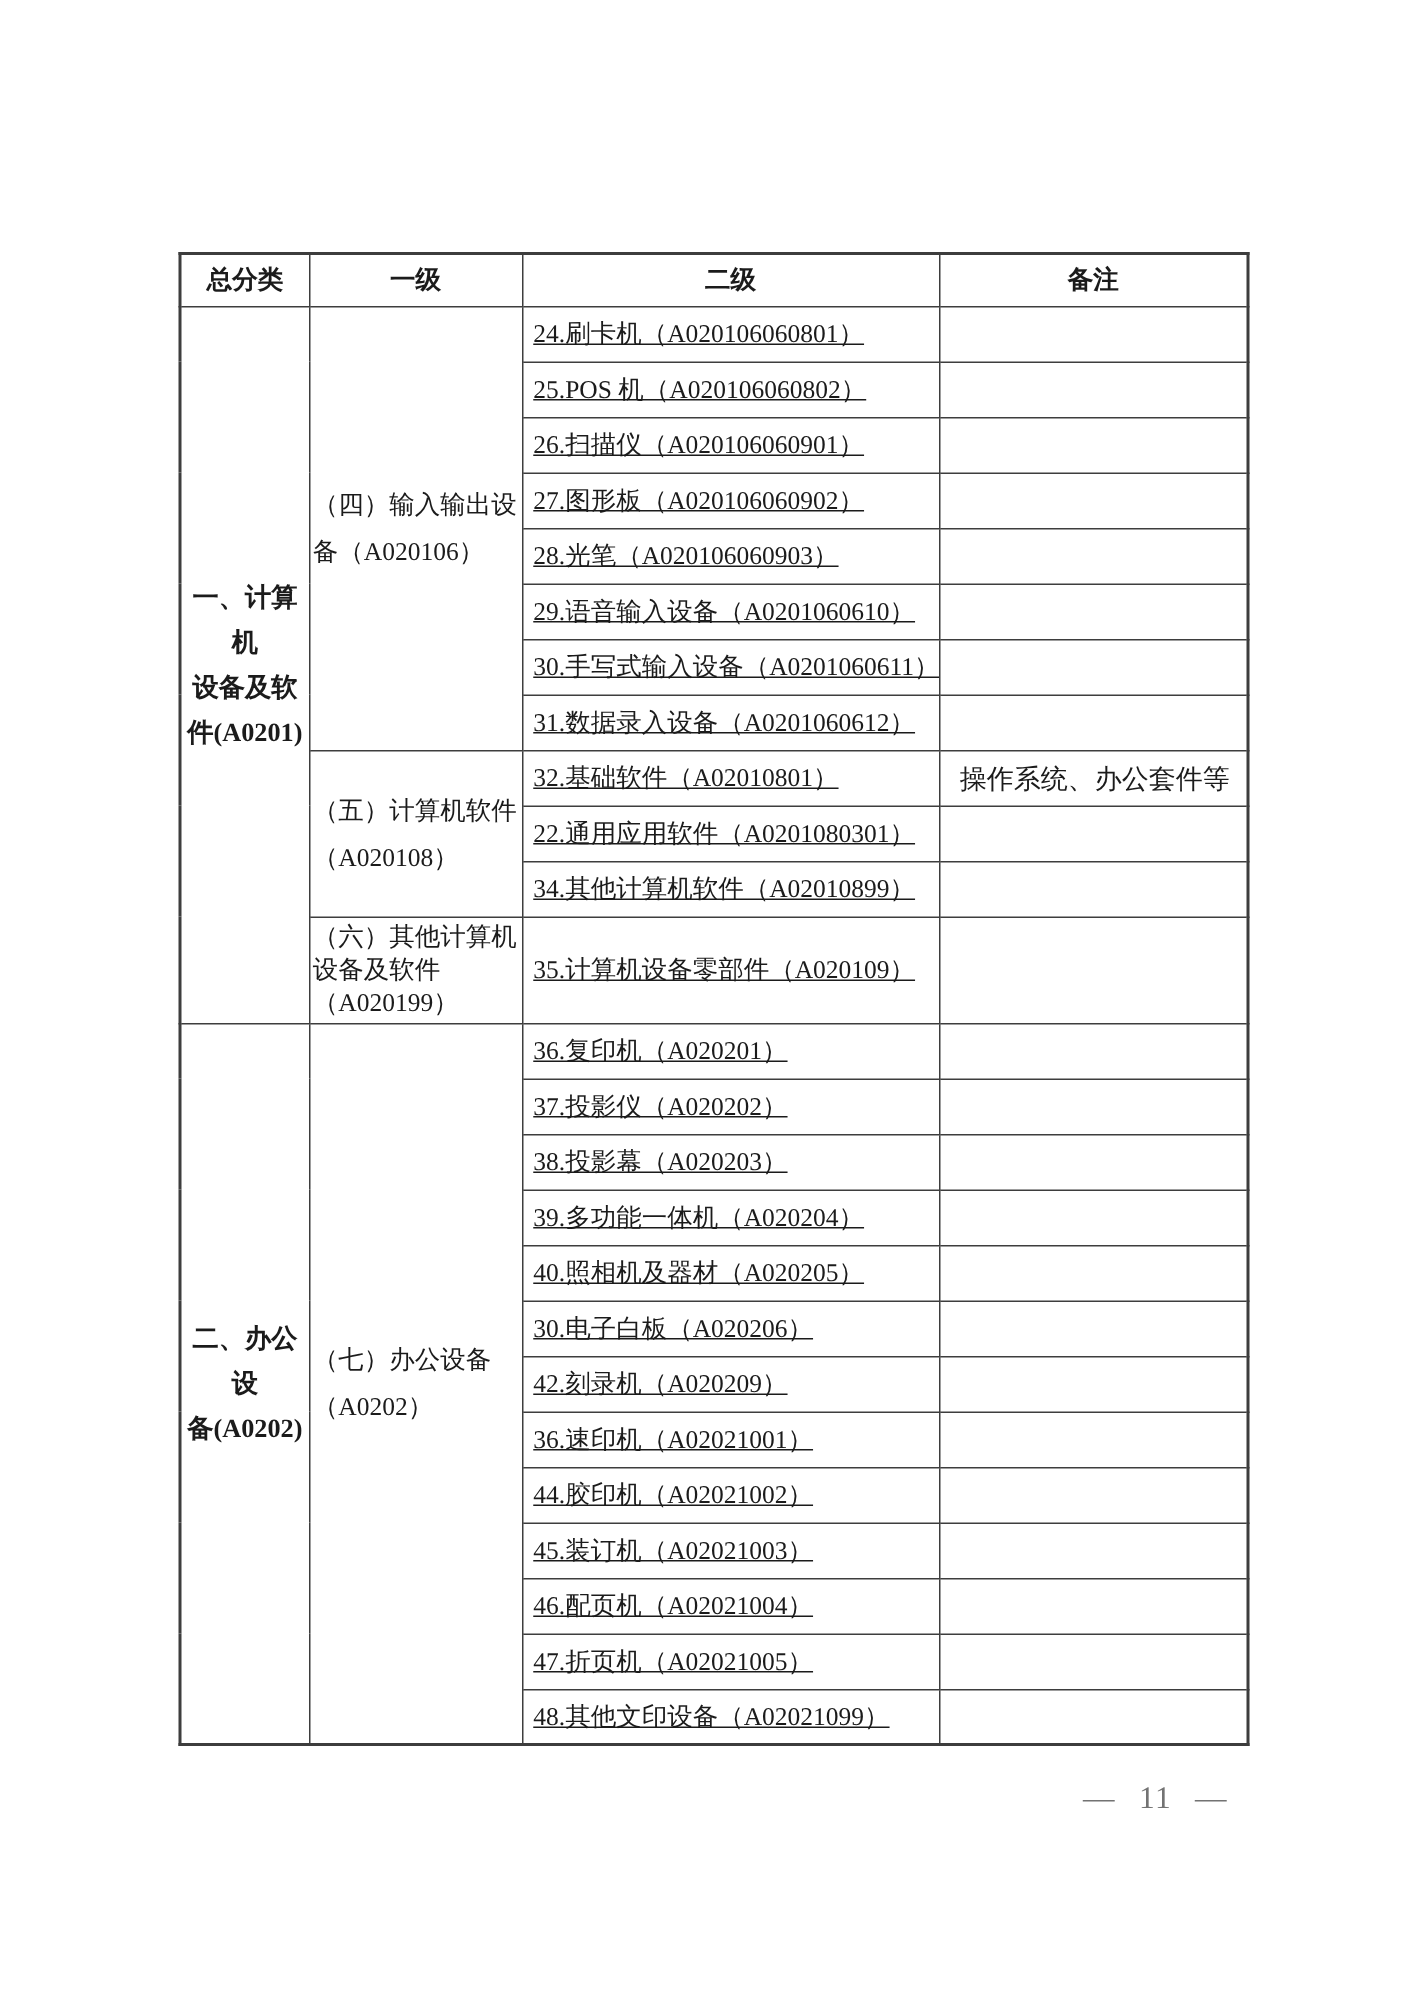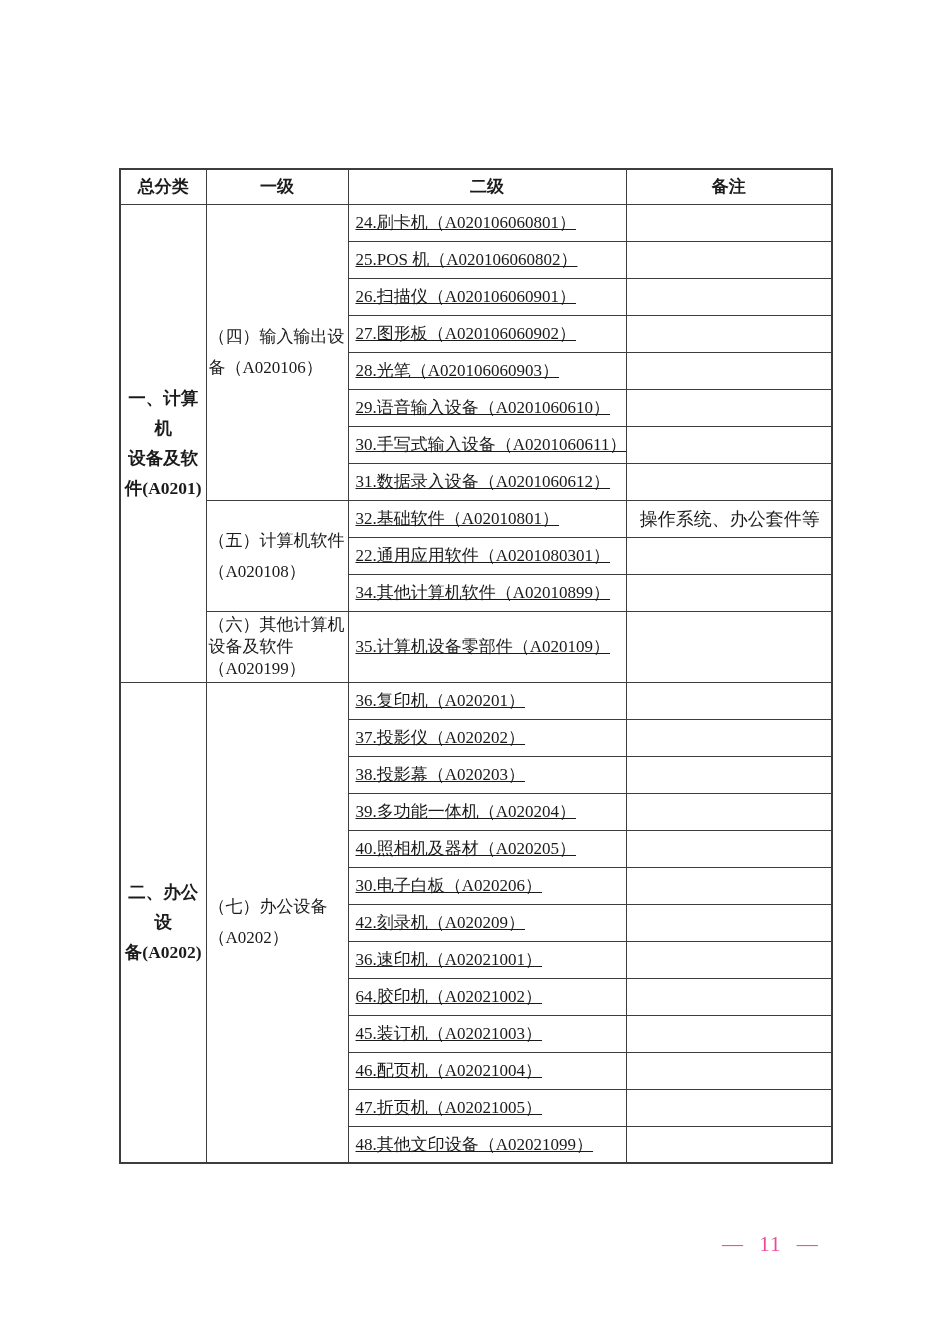--- a/index.html
+++ b/index.html
@@ -67,26 +67,26 @@
     text-decoration: underline;
   }
   td.remark-cell {
     font-size: 18px;
     text-align: center;
     padding: 0 4px 0 6px;
     white-space: nowrap;
   }
   .page-num {
     position: absolute;
-    top: 1232px;
+    top: 1186px;
     left: 722px;
     font-size: 21px;
     word-spacing: 9px;
     letter-spacing: 1px;
-    color: #ec4899;
+    color: #737373;
     text-align: center;
   }
 </style>
 </head>
 <body>
 
 <table class="class-table">
   <colgroup>
     <col style="width:86px">
     <col style="width:142px">
@@ -190,21 +190,21 @@
     </tr>
     <tr class="row">
       <td class="l2-cell">42.刻录机（A020209）</td>
       <td class="remark-cell"></td>
     </tr>
     <tr class="row">
       <td class="l2-cell">36.速印机（A02021001）</td>
       <td class="remark-cell"></td>
     </tr>
     <tr class="row">
-      <td class="l2-cell">64.胶印机（A02021002）</td>
+      <td class="l2-cell">44.胶印机（A02021002）</td>
       <td class="remark-cell"></td>
     </tr>
     <tr class="row">
       <td class="l2-cell">45.装订机（A02021003）</td>
       <td class="remark-cell"></td>
     </tr>
     <tr class="row">
       <td class="l2-cell">46.配页机（A02021004）</td>
       <td class="remark-cell"></td>
     </tr>

